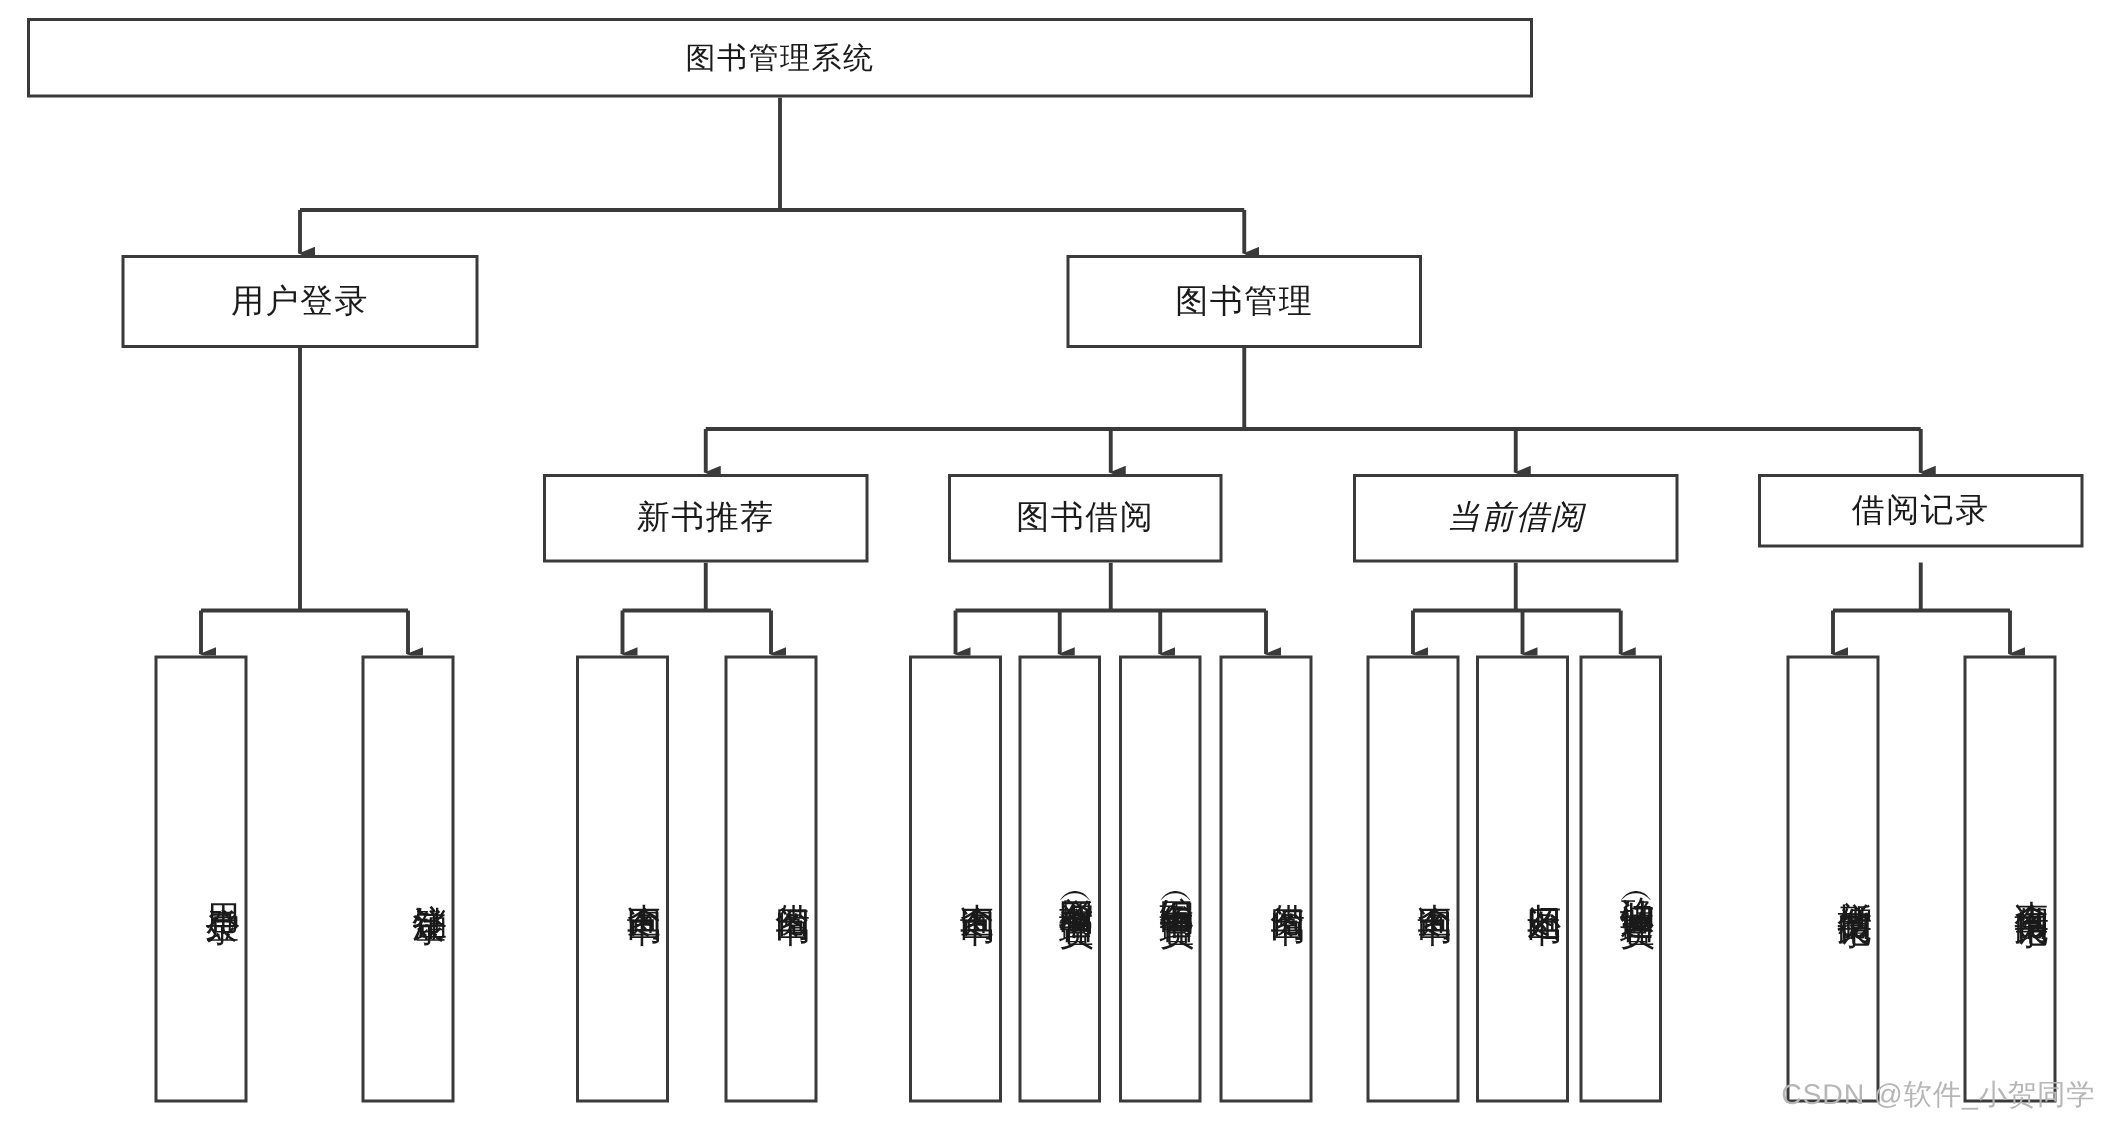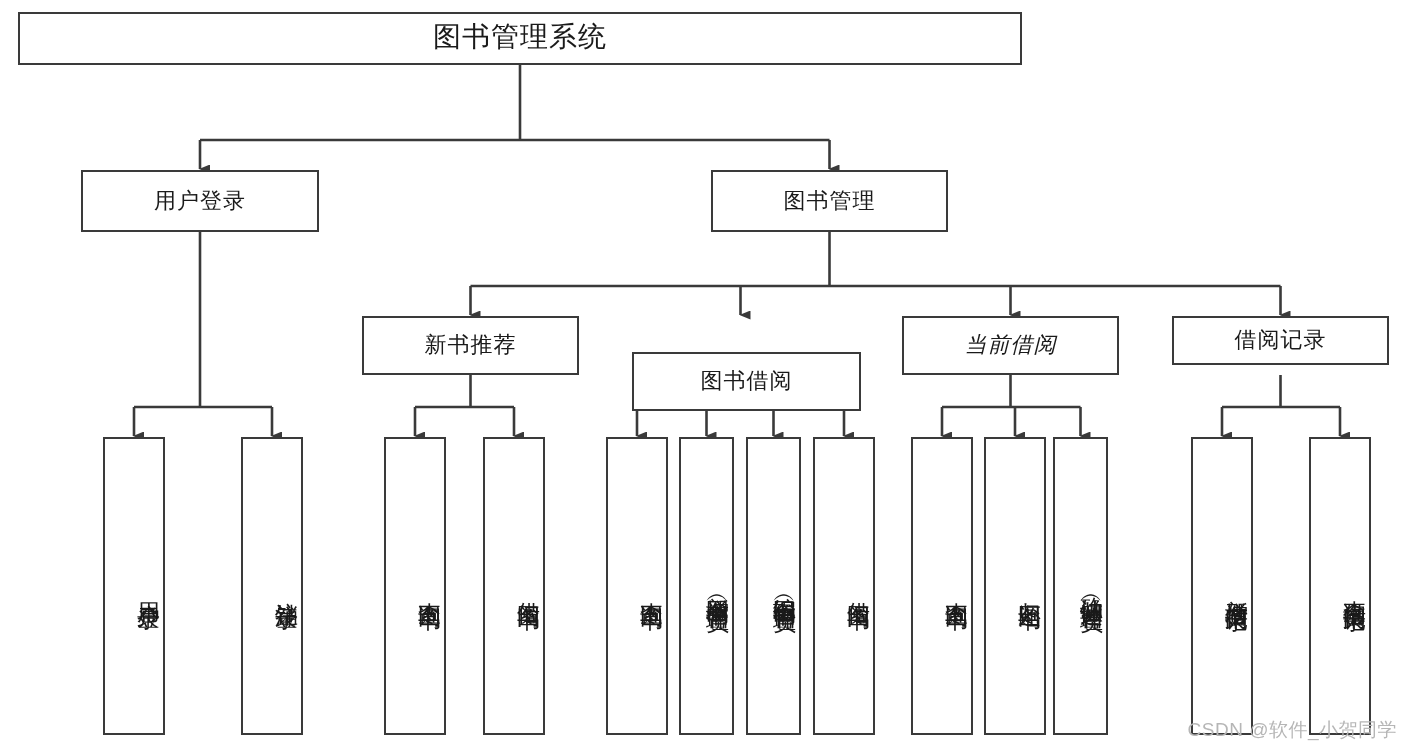--- a/index.html
+++ b/index.html
@@ -51,22 +51,21 @@
     justify-content: center;
     padding-top: 4px;
   }
   .node.vertical > .vlabel {
     writing-mode: vertical-rl;
     text-orientation: upright;
     display: block;
     text-align: center;
   }
   .node.root {
-    font-size: 28px;
-    font-family: Liberation Mono, monospace;
+    font-size: 20px;
   }
   #watermark {
     position: absolute;
     right: 8px;
     bottom: 4px;
     font-size: 19px;
     color: #b6b6b6;
     letter-spacing: 0.5px;
     white-space: nowrap;
     font-family: "Liberation Sans", "DejaVu Sans", sans-serif;
@@ -128,21 +127,21 @@
   <div class="node horizontal" style="left: 81px; top: 170px; width: 238px; height: 62px;">
       <span>用户登录</span>
     </div>
   <div class="node horizontal" style="left: 362px; top: 316px; width: 217px; height: 59px;">
       <span>新书推荐</span>
     </div>
 
   <div class="node horizontal" style="left: 711px; top: 170px; width: 237px; height: 62px;">
       <span>图书管理</span>
     </div>
-  <div class="node horizontal" style="left: 632px; top: 316px; width: 229px; height: 59px; margin-top: 36px;">
+  <div class="node horizontal" style="left: 632px; top: 316px; width: 183px; height: 59px;">
       <span>图书借阅</span>
     </div>
   <div class="node horizontal" style="left: 902px; top: 316px; width: 217px; height: 59px; font-style: italic;">
       <span>当前借阅</span>
     </div>
   <div class="node horizontal" style="left: 1172px; top: 316px; width: 217px; height: 49px;">
       <span>借阅记录</span>
     </div>
 
   <div class="node vertical" style="left: 103px; top: 437px; width: 62px; height: 298px;">

